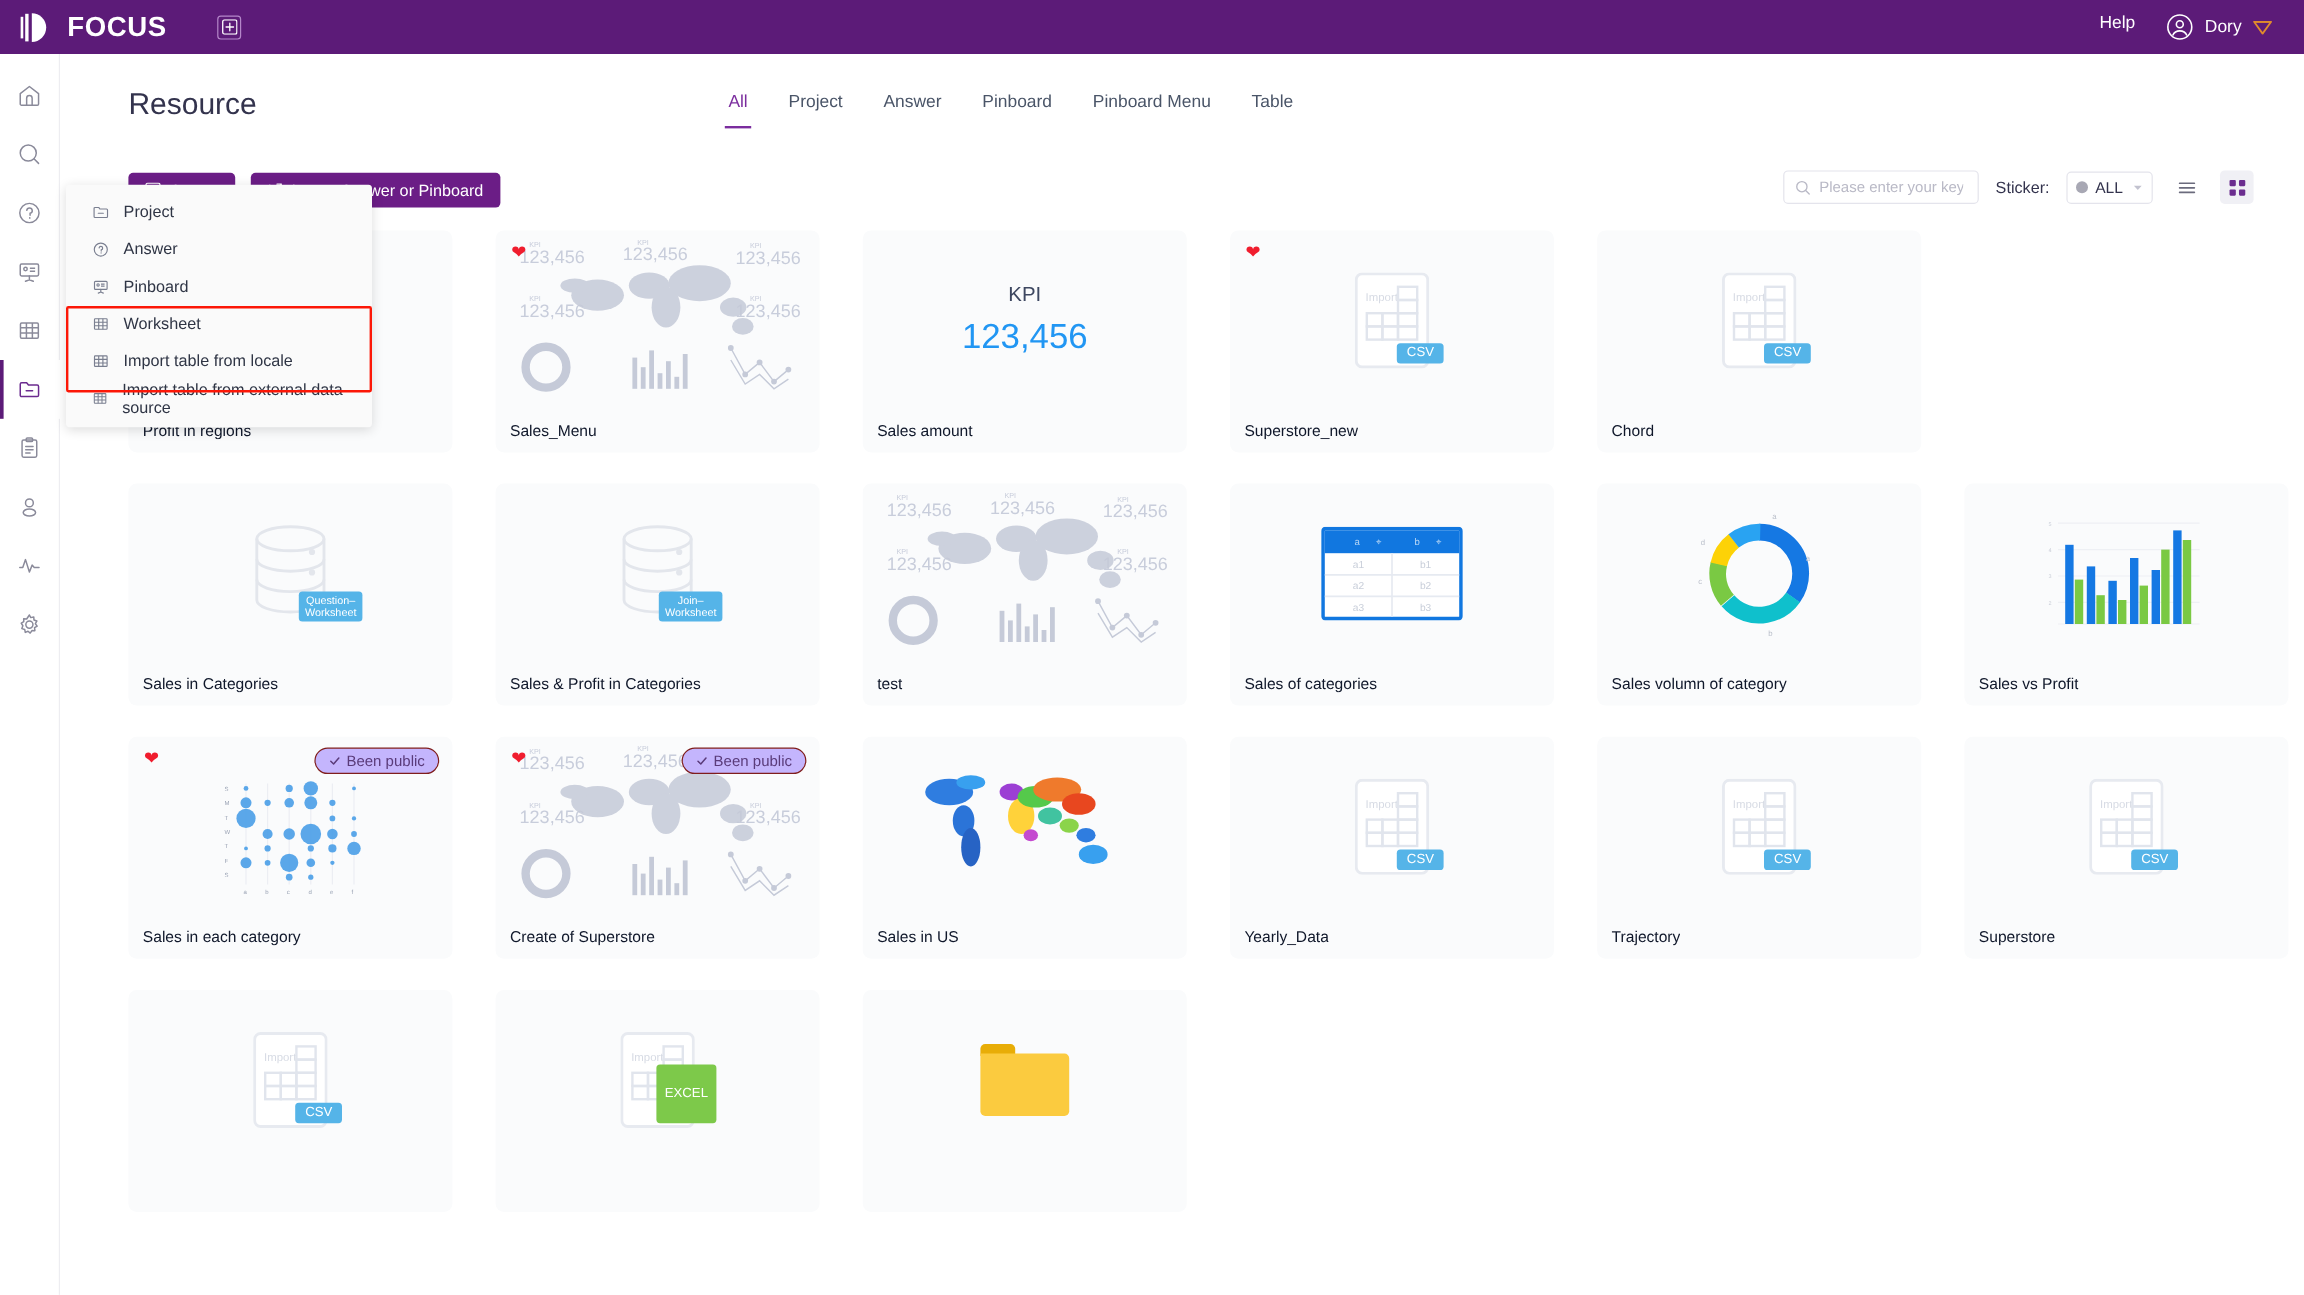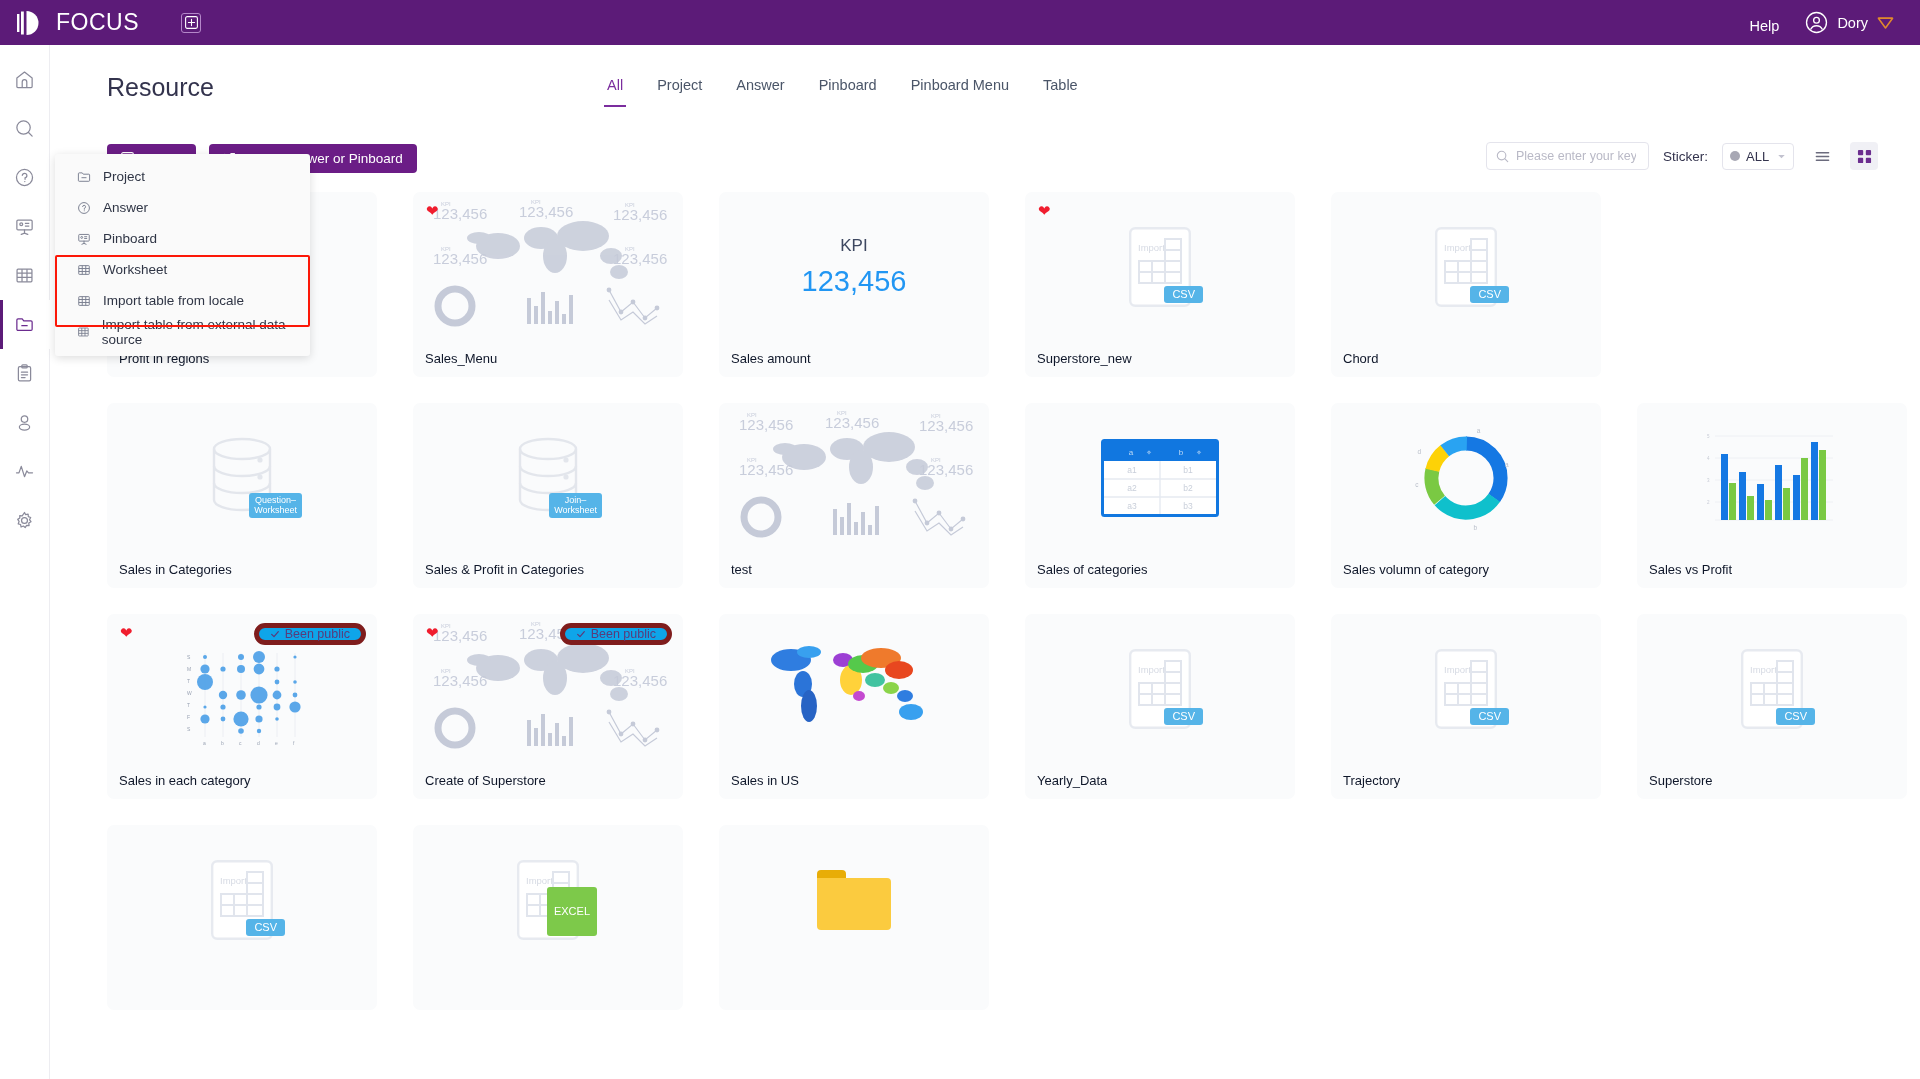--- a/index.html
+++ b/index.html
@@ -18,31 +18,31 @@
     display: flex; align-items: center;
     z-index: 50;
   }
   .brand {
     display: flex; align-items: center; gap: 9px;
     margin-left: 17px;
   }
   .brand-mark { width: 30px; height: 26px; display:block; }
   .brand-text {
     color: #ffffff; font-size: 23px; letter-spacing: .5px;
-    font-weight: 400;
+    font-weight: 700;
   }
   .add-tab {
     margin-left: 42px;
     width: 20px; height: 20px;
     border: 1px solid #b487c9; border-radius: 3px;
     display: flex; align-items: center; justify-content: center;
     color: #ffffff;
   }
   .topbar-right {
-    margin-left: auto; display: flex; align-items: flex-end; gap: 26px;
+    margin-left: auto; display: flex; align-items: flex-start; gap: 26px;
     margin-right: 26px;
   }
   .help-link { color: #ffffff; font-size: 14.5px; }
   .user-box { display: flex; align-items: center; gap: 9px; }
   .user-name { color: #ffffff; font-size: 14.5px; }
 
   
   .rail {
     position: absolute; top: 45px; left: 0;
     width: 50px; height: 1034px;
@@ -162,22 +162,22 @@
     margin-top: 20px;
   }
   .heart {
     position: absolute; left: 13px; top: 11px;
     color: #f01d2e; font-size: 15px; line-height: 1;
     z-index: 4;
   }
   .public-badge {
     position: absolute; right: 11px; top: 9px;
     height: 22px; padding: 0 11px;
-    border: 5px solid #7f1d1d; border-radius: 12px;
-    background: #0ea5e9;
+    border: 1px solid #7f1d1d; border-radius: 12px;
+    background: #c4b5fd;
     display: flex; align-items: center; gap: 5px;
     font-size: 12.5px; color: #5a3b7a;
     z-index: 4;
   }
 
   
   .tag {
     position: absolute; border-radius: 3px; color: #fff;
     font-size: 9px; text-align: center; line-height: 1.15;
     padding: 2px 5px;

